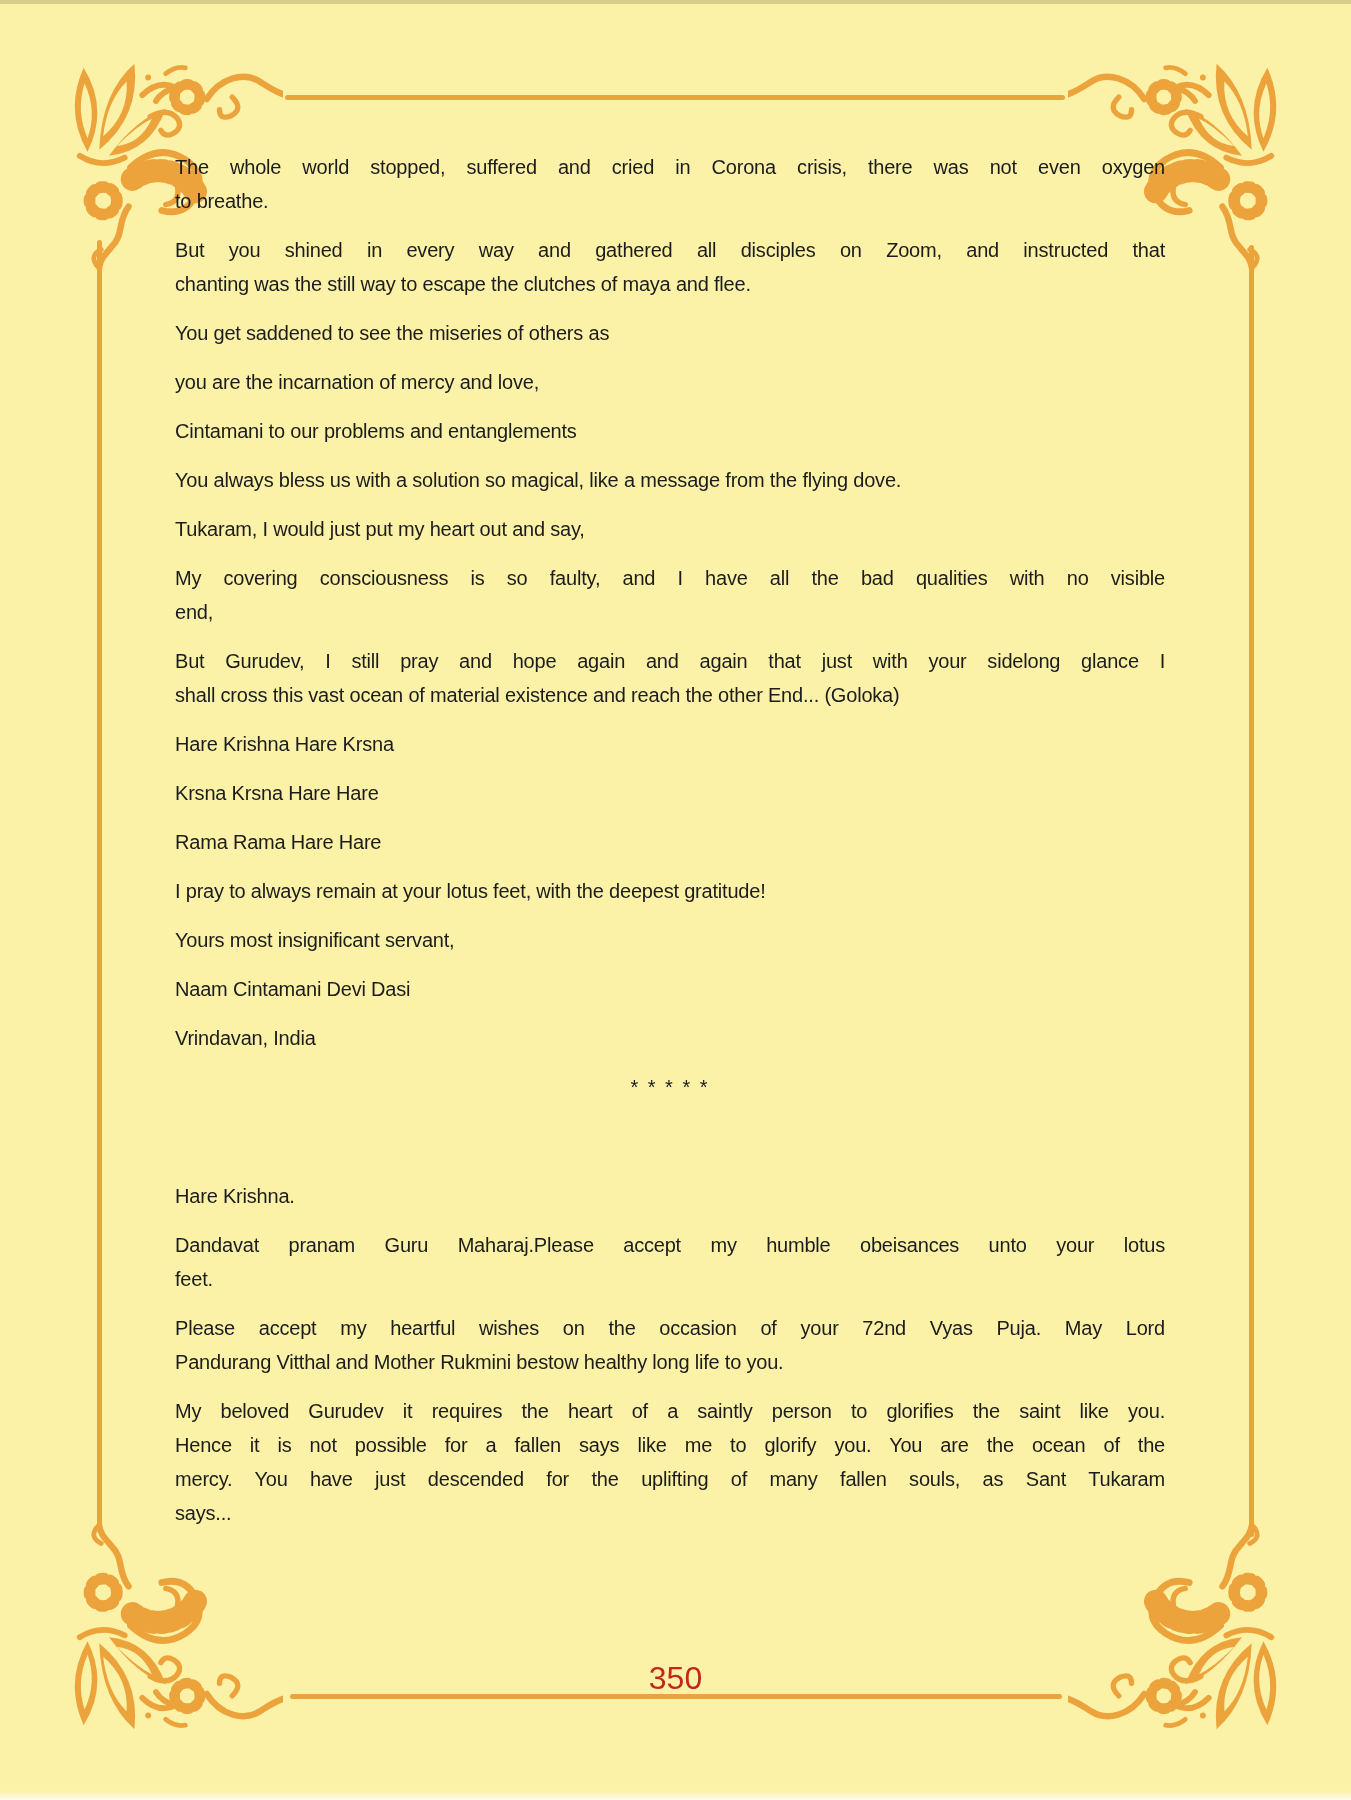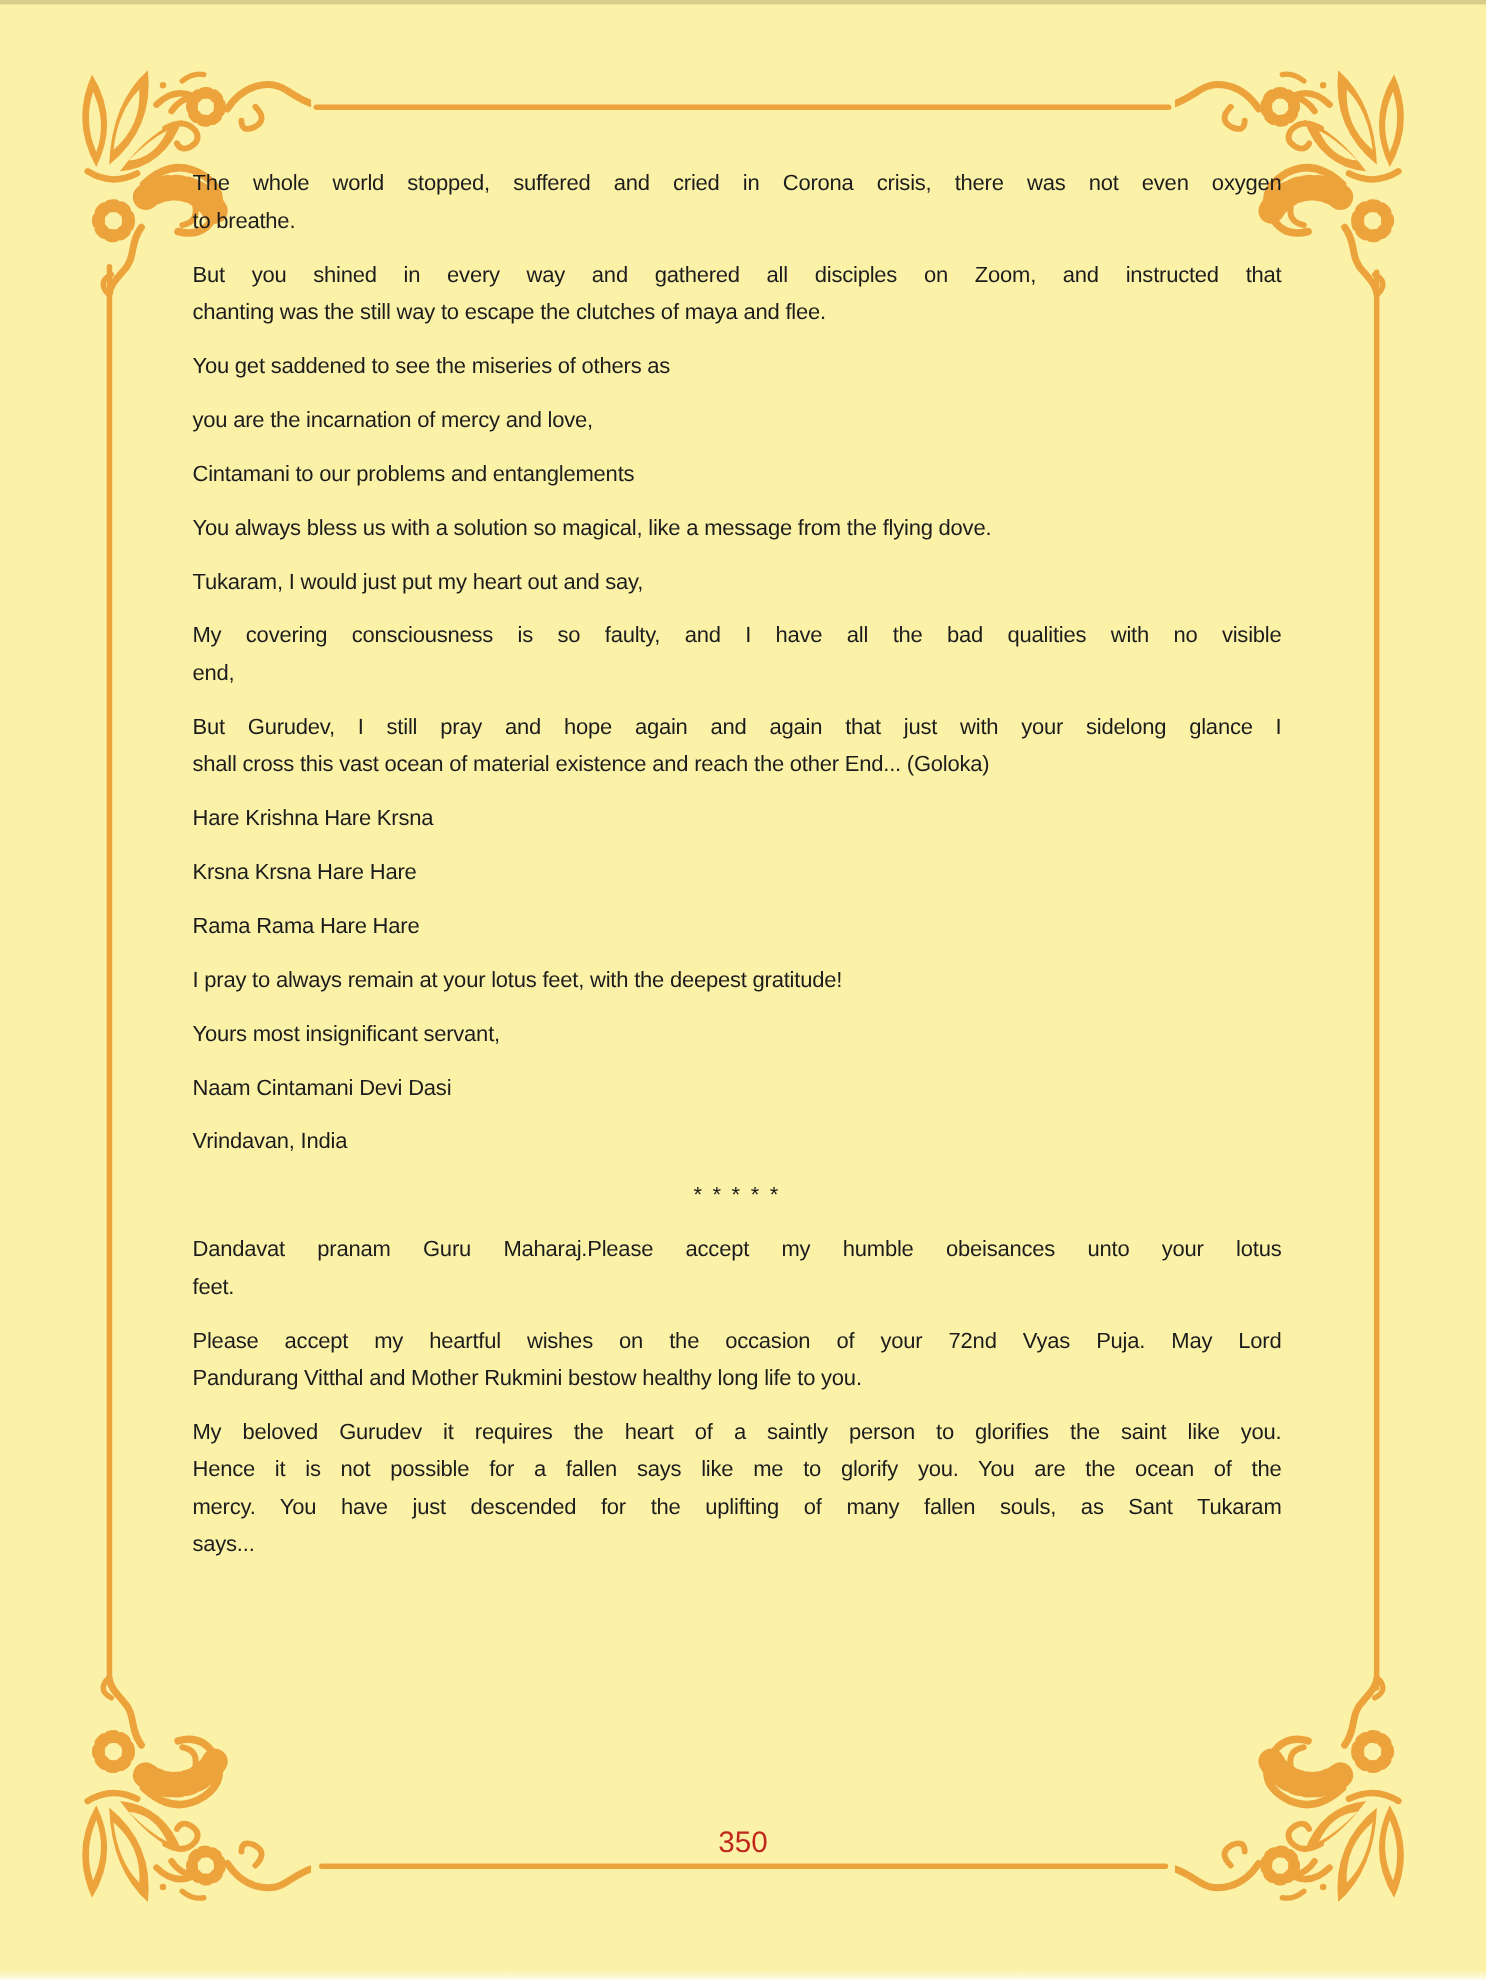--- a/index.html
+++ b/index.html
@@ -32,21 +32,21 @@
     position:absolute;left:175px;top:150px;width:990px;
     font-size:20px;line-height:34px;letter-spacing:-0.2px;color:var(--ink);
   }
   .para{margin:0 0 15px 0;}
   .para.gap-lg{margin-top:75px;}
   .para.center{text-align:center;letter-spacing:2px;}
   .line{display:block;}
   .line.just{text-align:justify;text-align-last:justify;}
   .page-number{
     position:absolute;left:0;top:1660px;width:100%;text-align:center;
-    color:var(--red);font-size:27px;font-family:"Liberation Sans",sans-serif;
+    color:var(--red);font-size:32px;font-family:"Liberation Sans",sans-serif;
   }
 </style>
 </head>
 <body>
 
 <svg width="0" height="0" style="position:absolute">
   <symbol id="flourish" viewBox="0 0 220 220">
     <g stroke="currentColor" fill="none" stroke-linecap="round">
       <g stroke="none" fill="currentColor">
         <path d="M20,96 Q-4,54 16,10 Q42,52 20,96 Z"></path>
@@ -146,20 +146,23 @@
       </p>
       <p class="para">
         <span class="line">Naam Cintamani Devi Dasi</span>
       </p>
       <p class="para">
         <span class="line">Vrindavan, India</span>
       </p>
       <p class="para center">
         <span class="line">* * * * *</span>
       </p>
+      <p class="para gap-lg">
+        <span class="line">Hare Krishna.</span>
+      </p>
       <p class="para">
         <span class="line just">Dandavat pranam Guru Maharaj.Please accept my humble obeisances unto your lotus</span>
         <span class="line">feet.</span>
       </p>
       <p class="para">
         <span class="line just">Please accept my heartful wishes on the occasion of your 72nd Vyas Puja. May Lord</span>
         <span class="line">Pandurang Vitthal and Mother Rukmini bestow healthy long life to you.</span>
       </p>
       <p class="para">
         <span class="line just">My beloved Gurudev it requires the heart of a saintly person to glorifies the saint like you.</span>

